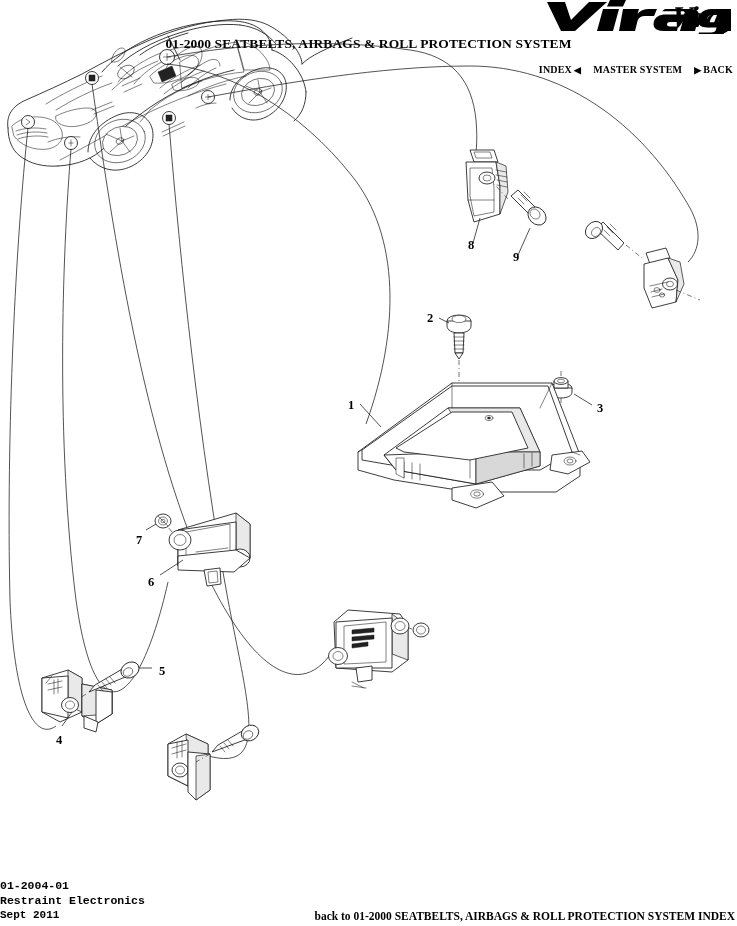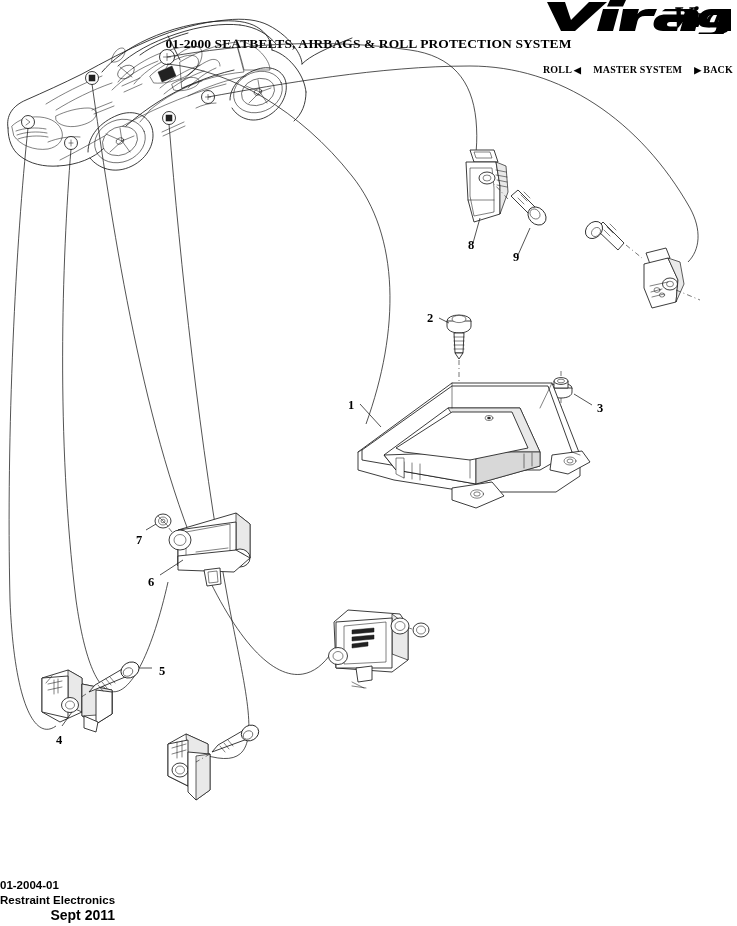--- a/index.html
+++ b/index.html
@@ -71,34 +71,33 @@
     font-family: "Liberation Serif", serif;
     color: #000;
     line-height: 1;
   }
 
   
   #footer-left {
     position: absolute;
     left: 0;
     bottom: 4px;
-    font-family: Liberation Sans, sans-serif;
+    font-family: Liberation Mono, monospace;
   }
   #footer-docnum, #footer-section {
     font-size: 11.5px;
     font-weight: bold;
     line-height: 15px;
     white-space: nowrap;
   }
   #footer-date {
-    font-size: 14px;
+    font-size: 11px;
     font-weight: bold;
     line-height: 14px;
     white-space: nowrap;
-    text-align: right;
   }
   #footer-index-link {
     position: absolute;
     right: 2px;
     bottom: 4px;
     font-size: 11.5px;
     font-weight: bold;
     font-family: "Liberation Serif", serif;
     white-space: nowrap;
     cursor: pointer;
@@ -134,21 +133,21 @@
         <path d="M198 11 L216 11 L210 33 L192 33 Z"></path>
       </g>
 
       <text x="198" y="29" text-anchor="end" font-family="'Liberation Serif', serif" font-size="30" font-weight="bold" font-style="italic" fill="#000000" letter-spacing="-1" transform="skewX(-12) translate(22,0)">Virage</text>
     </svg>
   </div>
 
   <div id="page-title">01-2000 SEATBELTS, AIRBAGS &amp; ROLL PROTECTION SYSTEM</div>
 
   <div id="nav-bar">
-    <span class="nav-link">ROLL</span><span class="nav-arrow">◀</span><span class="nav-gap"></span><span class="nav-link">MASTER SYSTEM</span><span class="nav-gap"></span><span class="nav-arrow">▶</span><span class="nav-link">BACK</span>
+    <span class="nav-link">INDEX</span><span class="nav-arrow">◀</span><span class="nav-gap"></span><span class="nav-link">MASTER SYSTEM</span><span class="nav-gap"></span><span class="nav-arrow">▶</span><span class="nav-link">BACK</span>
   </div>
 
   <svg id="drawing" viewBox="0 0 737 926" xmlns="http://www.w3.org/2000/svg">
     <defs>
       <style>
         .ln   { fill:none; stroke:#1a1a1a; stroke-width:0.85; stroke-linejoin:round; stroke-linecap:round; }
         .lnt  { fill:none; stroke:#1a1a1a; stroke-width:0.55; stroke-linejoin:round; stroke-linecap:round; }
         .lead { fill:none; stroke:#1a1a1a; stroke-width:0.75; }
         .dash { fill:none; stroke:#1a1a1a; stroke-width:0.6; stroke-dasharray:5 3 1 3; }
         .fw   { fill:#ffffff; stroke:#1a1a1a; stroke-width:0.85; stroke-linejoin:round; }
@@ -516,14 +515,15 @@
     <span class="callout" id="c7" style="left: 136px; top: 534px;">7</span>
     <span class="callout" id="c8" style="left: 468px; top: 239px;">8</span>
     <span class="callout" id="c9" style="left: 513px; top: 251px;">9</span>
   </div>
 
   <div id="footer-left">
     <div id="footer-docnum">01-2004-01</div>
     <div id="footer-section">Restraint Electronics</div>
     <div id="footer-date">Sept 2011</div>
   </div>
+  <div id="footer-index-link">back to 01-2000 SEATBELTS, AIRBAGS &amp; ROLL PROTECTION SYSTEM INDEX</div>
 
 </div>
 
 </body></html>

